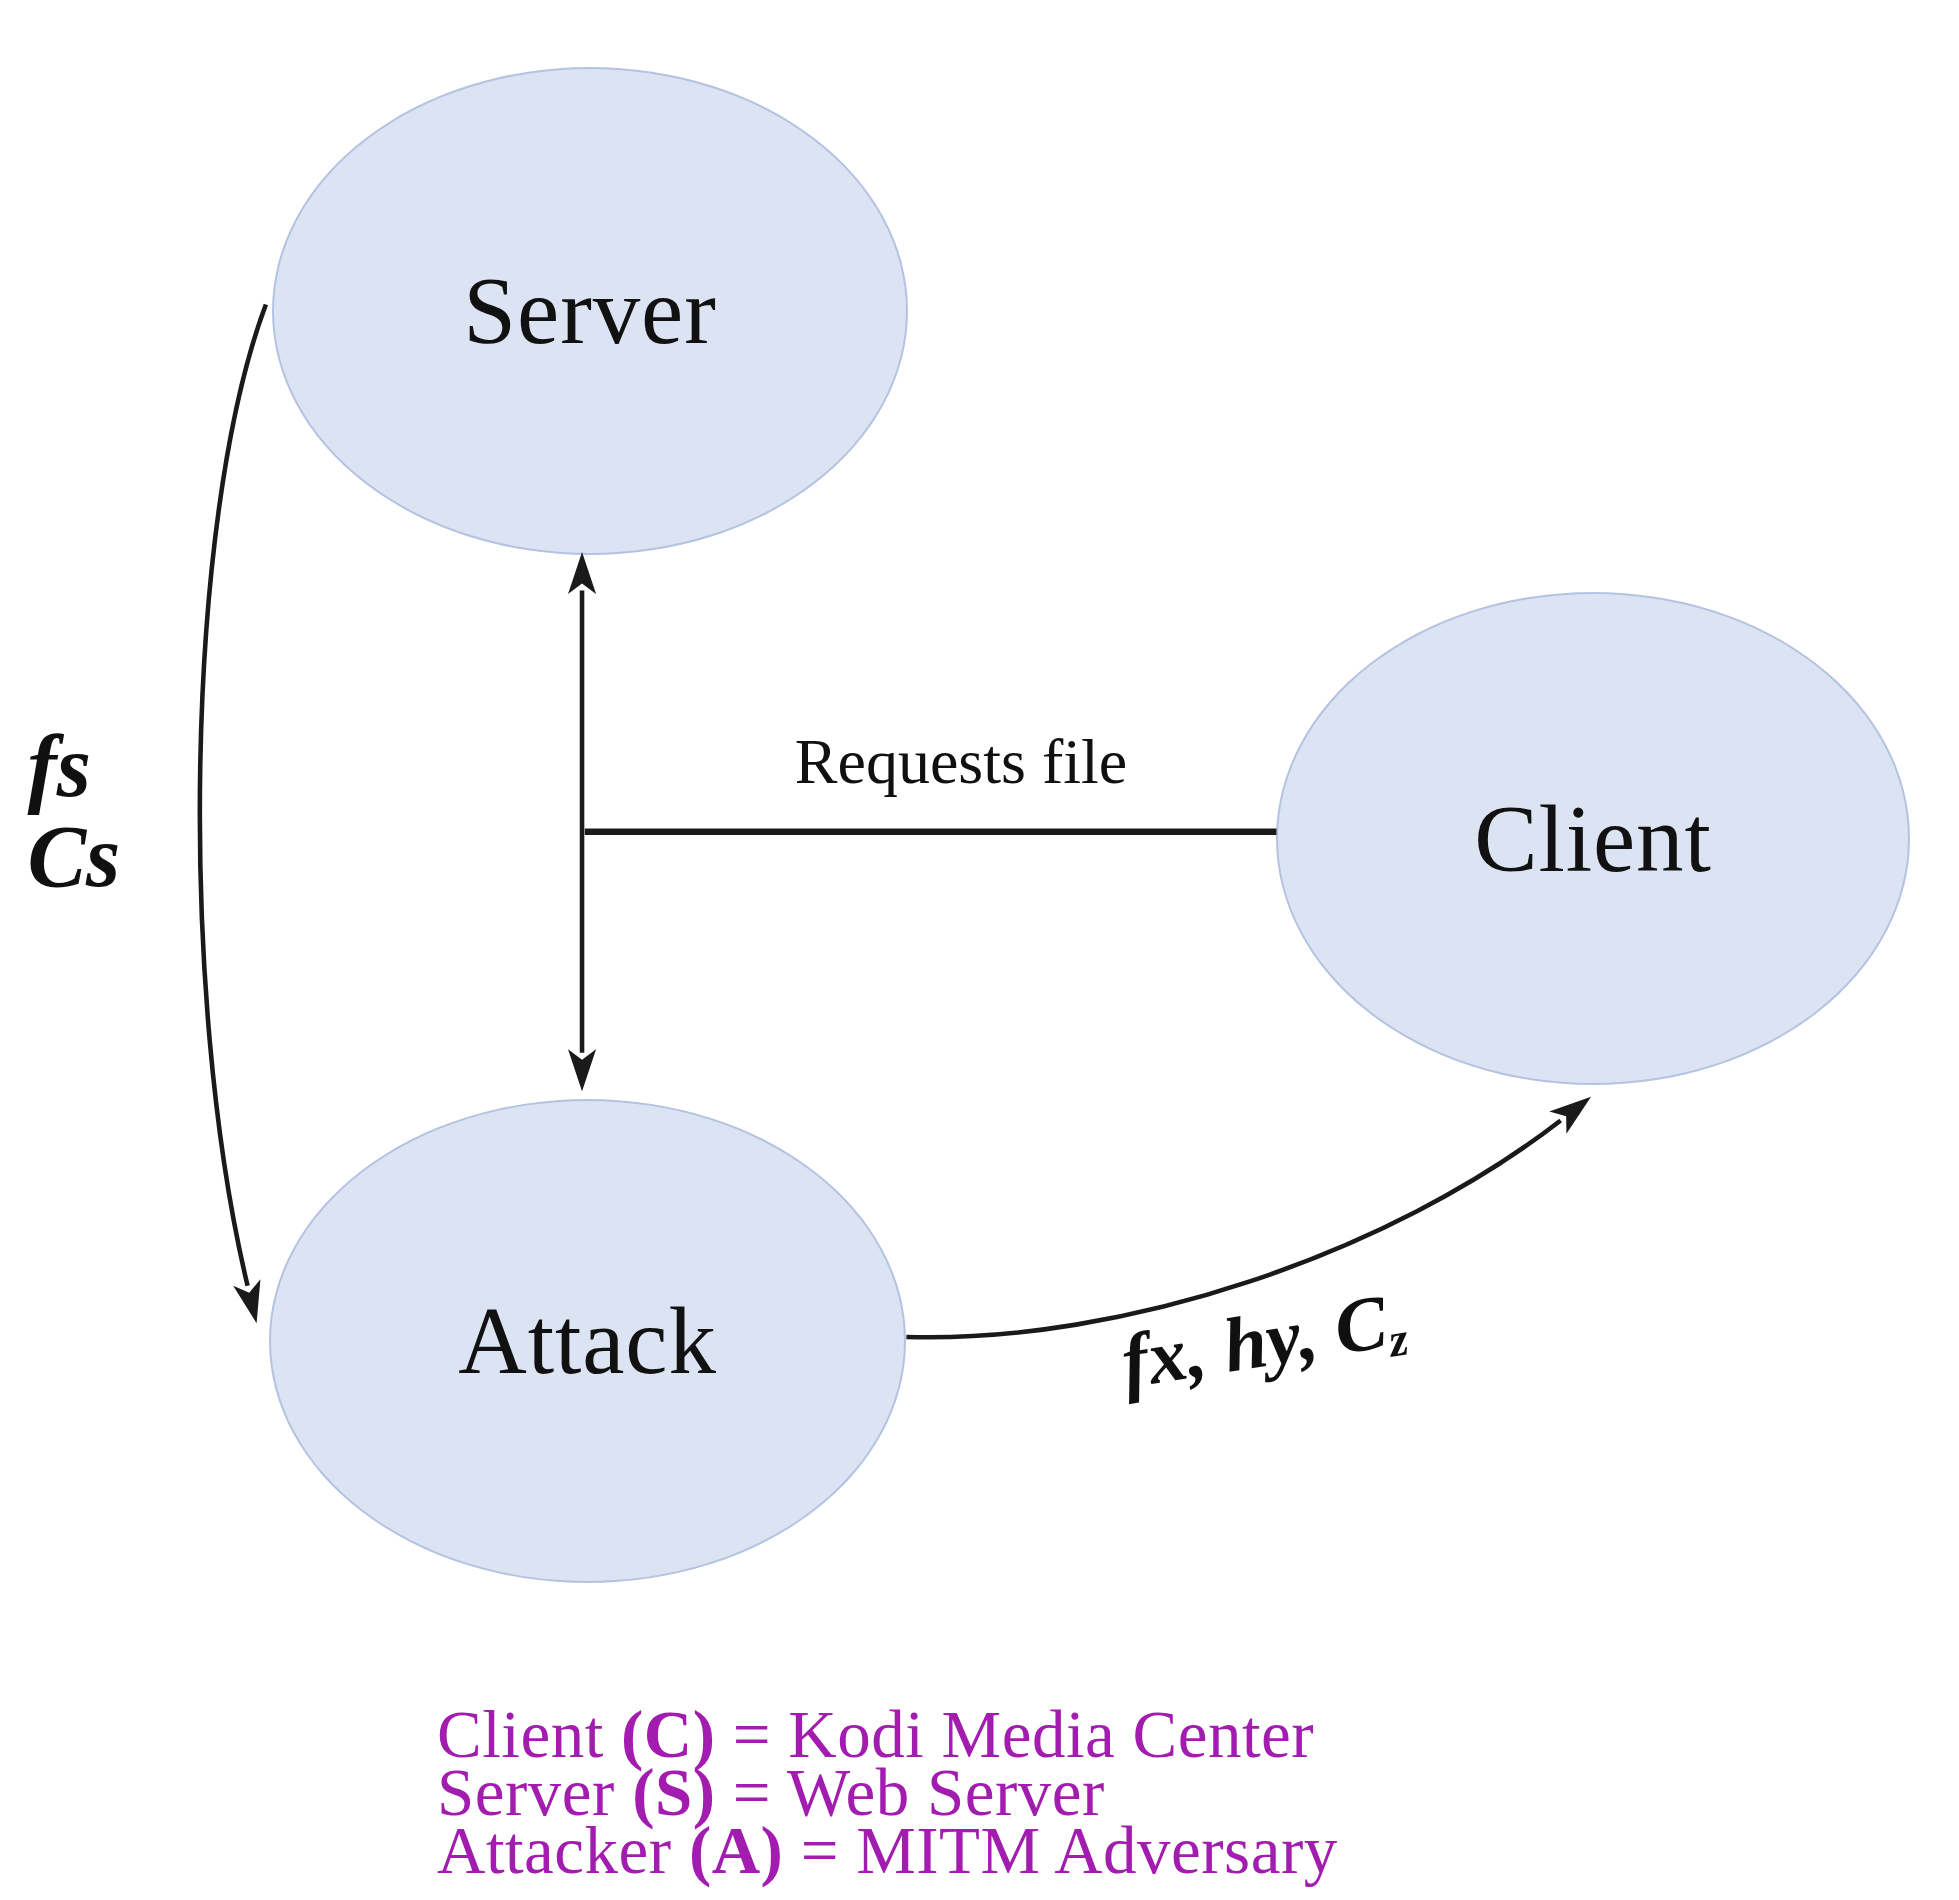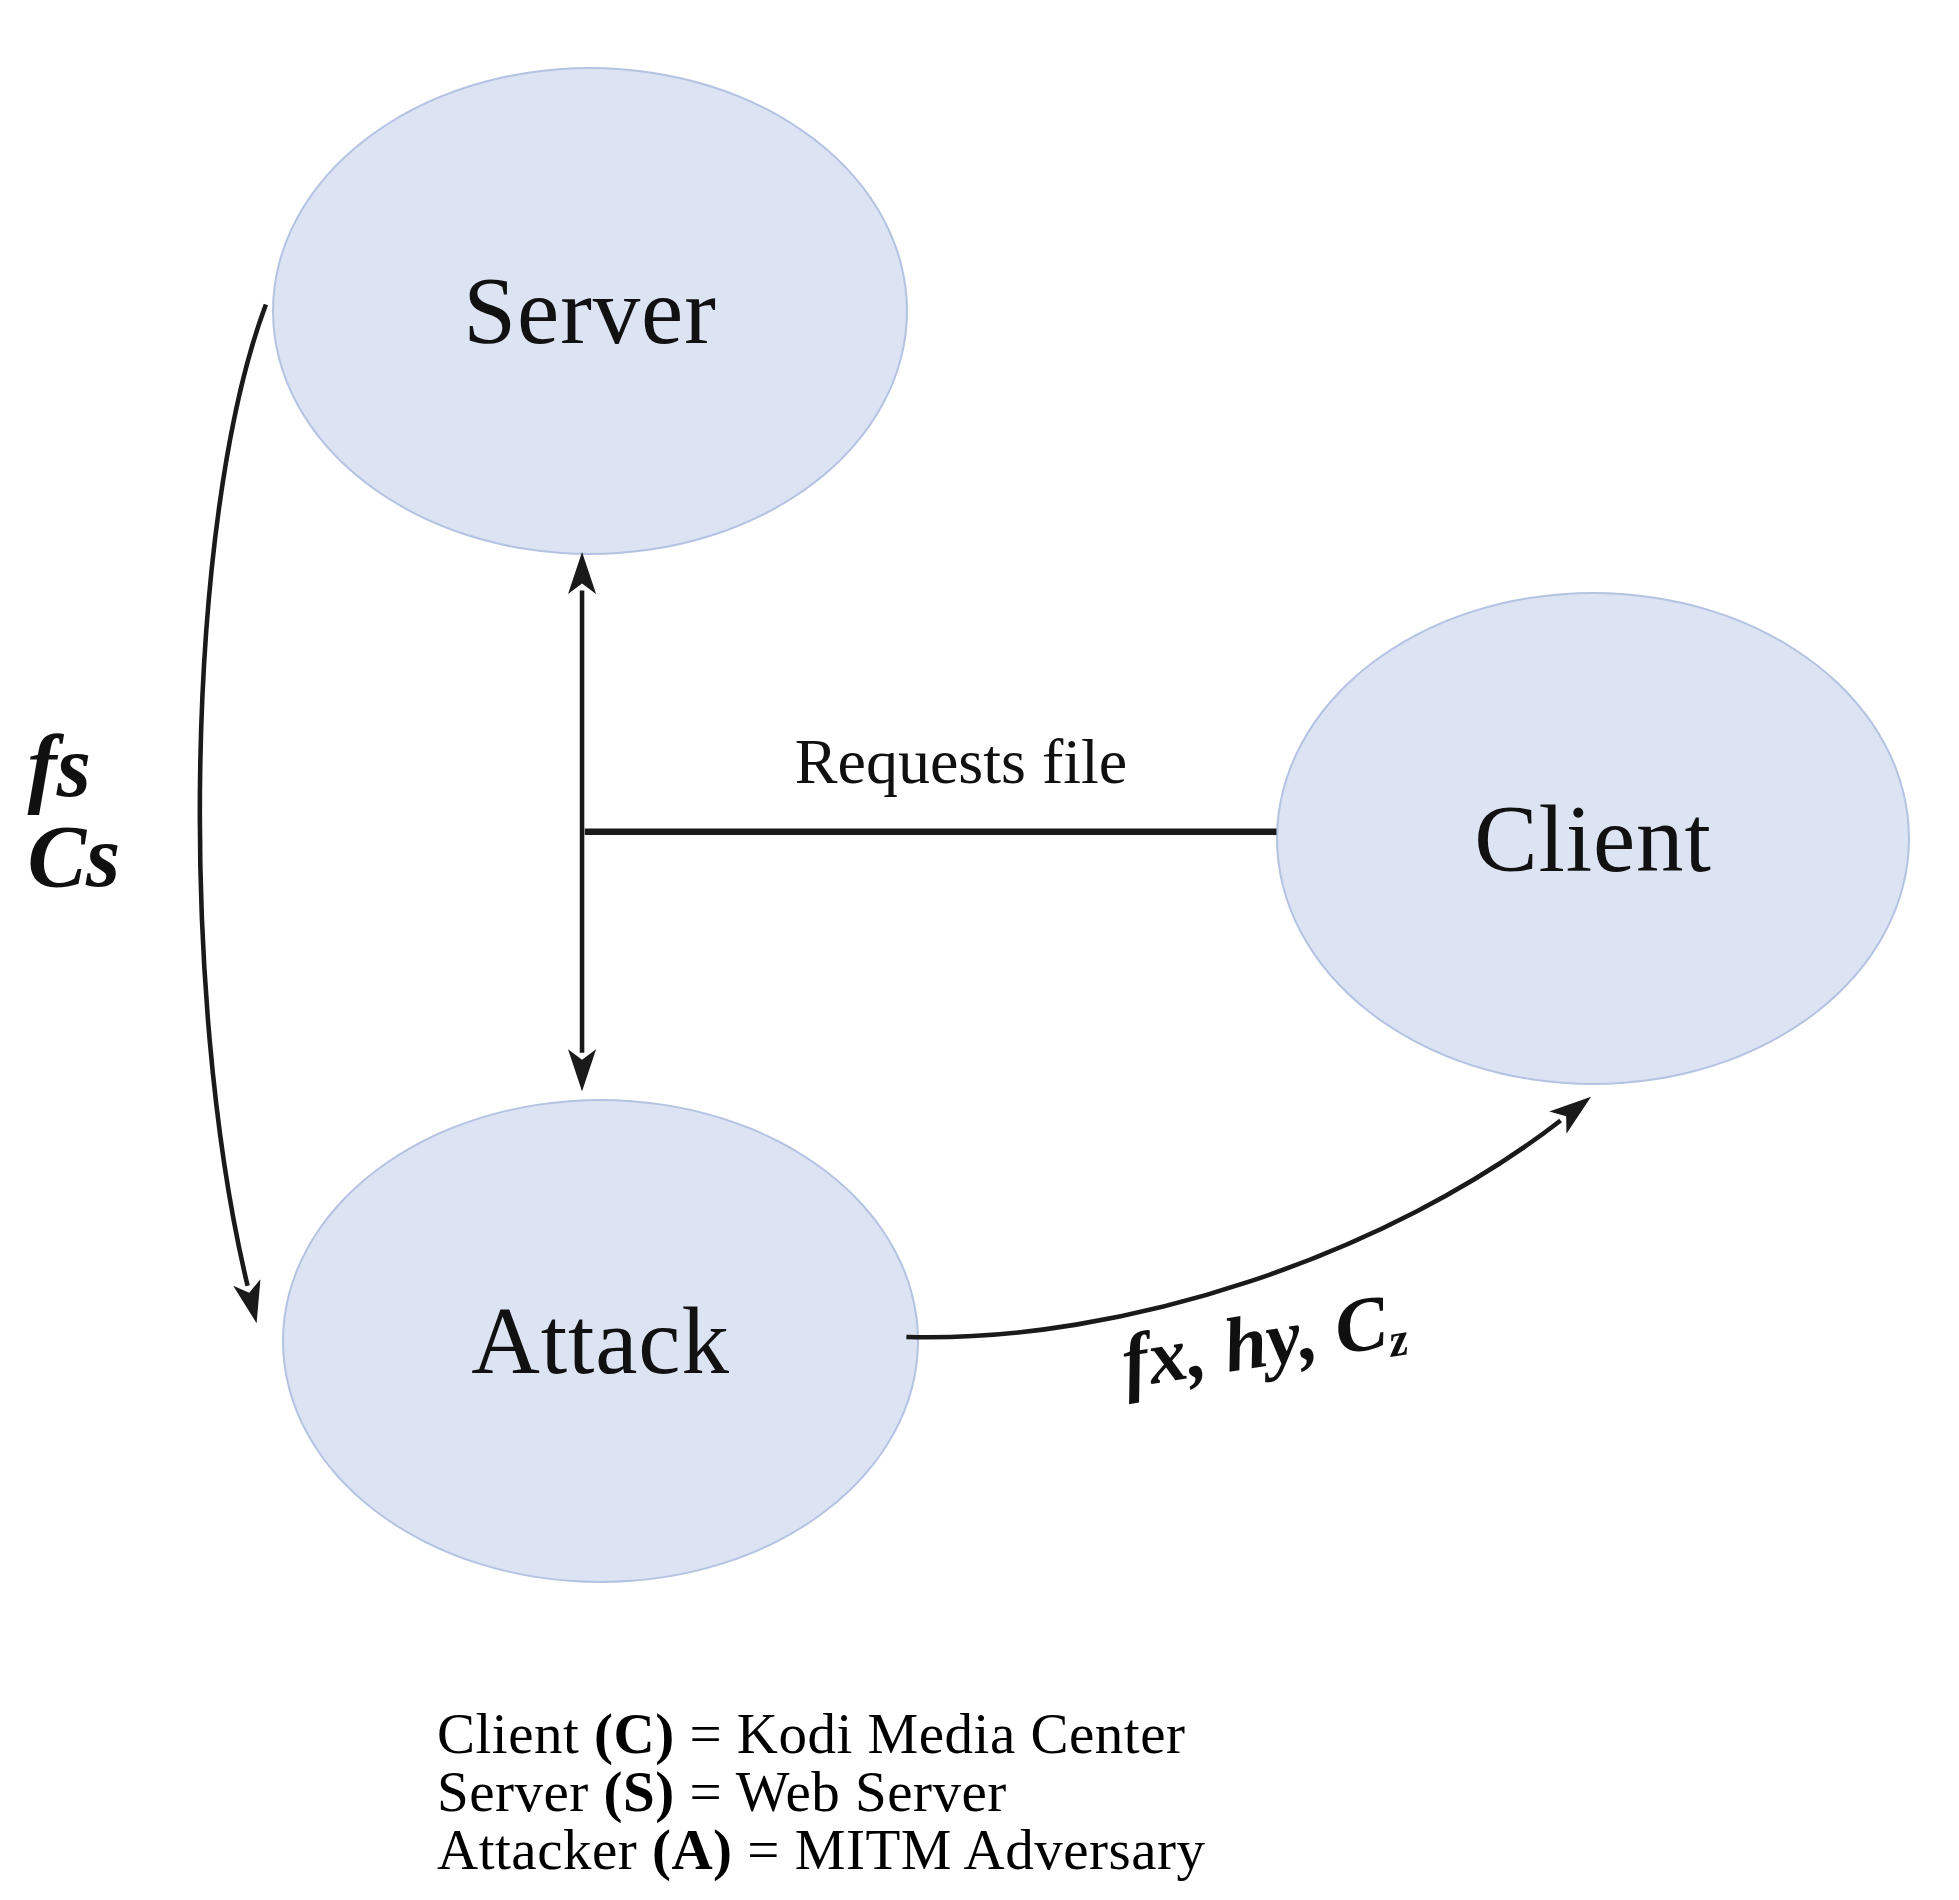--- a/index.html
+++ b/index.html
@@ -21,21 +21,21 @@
     box-sizing:border-box;
   }
   .node-label{
     font-size:95px;
     letter-spacing:0.9px;
     color:#111;
     white-space:nowrap;
   }
   #node-server{left:272px;top:67px;width:636px;height:488px;}
   #node-client{left:1276px;top:592px;width:634px;height:493px;}
-  #node-attack{left:282px;top:1099px;width:637px;height:484px;}
+  #node-attack{left:269px;top:1099px;width:637px;height:484px;}
 
   #edges{position:absolute;left:0;top:0;width:1959px;height:1901px;}
   .edge{stroke:var(--line-color,#1a1a1a);fill:none;}
   .w5{stroke-width:5px;}
   .w7{stroke-width:7px;}
   .arrowhead{fill:var(--line-color,#1a1a1a);}
 
   .edge-label{
     position:absolute;
     white-space:nowrap;
@@ -58,22 +58,22 @@
   }
   #label-fxhycz sub{
     font-size:0.62em;
     vertical-align:-0.22em;
     line-height:0;
   }
 
   #legend{
     position:absolute;
     left:437px;top:1705px;
-    font-size:57px;line-height:58px;
-    color:#000000;
+    font-size:67px;line-height:58px;
+    color:#a21caf;
     letter-spacing:0.5px;
   }
   .legend-line b{font-weight:bold;}
 </style>
 </head>
 <body>
 
 <div id="canvas">
 
   <div class="node" id="node-server">

